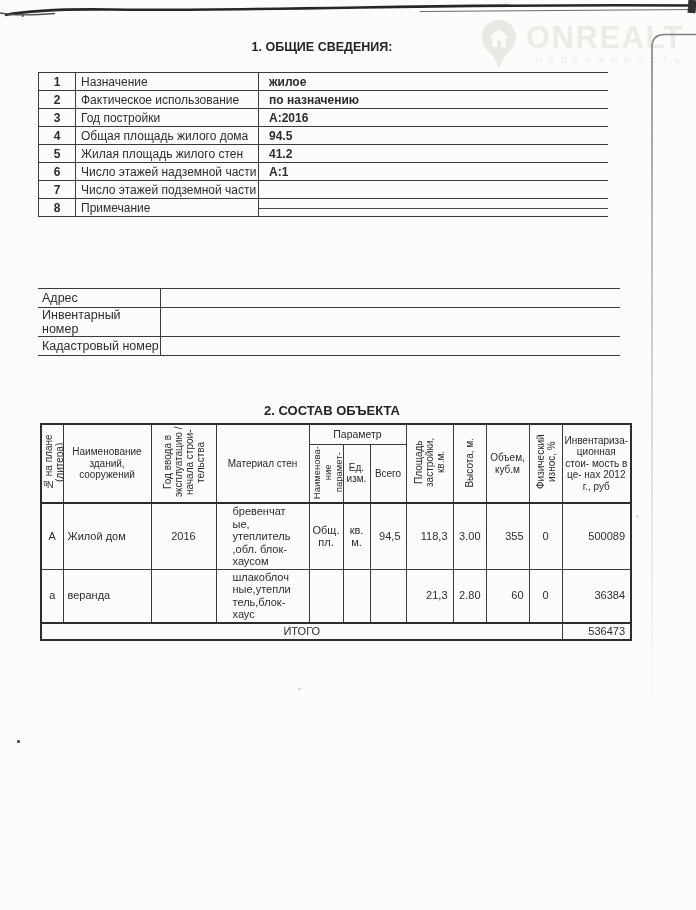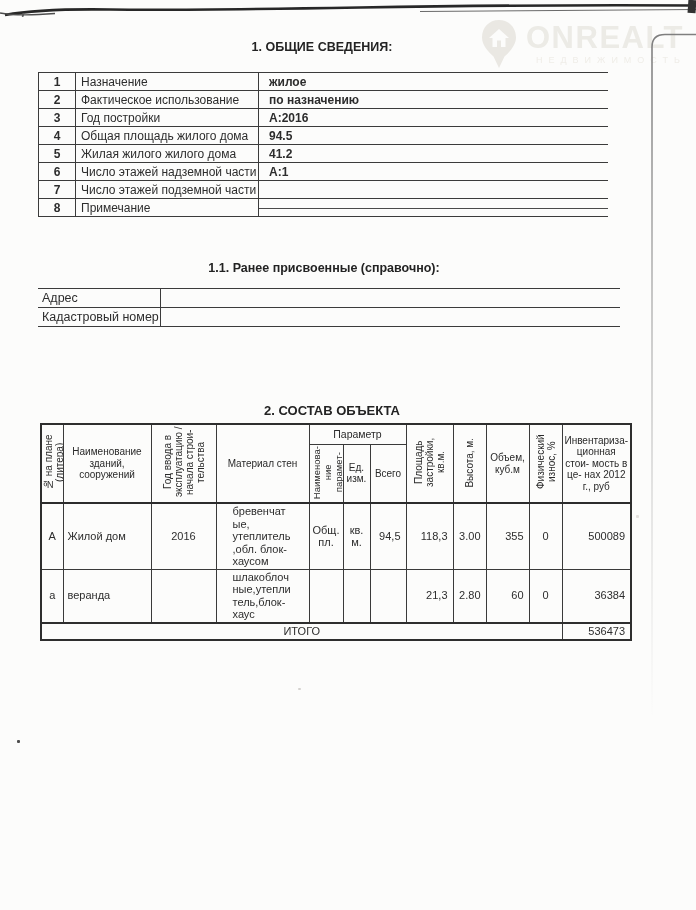--- a/index.html
+++ b/index.html
@@ -108,47 +108,50 @@
         <td class="c-lbl">Год постройки</td>
         <td class="c-val">А:2016</td>
       </tr>
       <tr>
         <td class="c-num">4</td>
         <td class="c-lbl">Общая площадь жилого дома</td>
         <td class="c-val">94.5</td>
       </tr>
       <tr>
         <td class="c-num">5</td>
-        <td class="c-lbl">Жилая жилого жилого дома</td>
+        <td class="c-lbl">Жилая площадь жилого стен</td>
         <td class="c-val">41.2</td>
       </tr>
       <tr>
         <td class="c-num">6</td>
         <td class="c-lbl">Число этажей надземной части</td>
         <td class="c-val">А:1</td>
       </tr>
       <tr>
         <td class="c-num">7</td>
         <td class="c-lbl">Число этажей подземной части</td>
         <td class="c-val"></td>
       </tr>
       <tr>
         <td class="c-num">8</td>
         <td class="c-lbl">Примечание</td>
         <td class="c-val"><span></span><span class="midline"></span></td>
       </tr>
     </tbody>
   </table>
 
-  <div class="sec-title" id="title11">1.1. Ранее присвоенные (справочно):</div>
 
   <table id="t11">
     <tbody>
       <tr>
         <td class="c-lbl">Адрес</td>
+        <td class="c-val"></td>
+      </tr>
+      <tr>
+        <td class="c-lbl">Инвентарный номер</td>
         <td class="c-val"></td>
       </tr>
       <tr>
         <td class="c-lbl">Кадастровый номер</td>
         <td class="c-val"></td>
       </tr>
     </tbody>
   </table>
 
   <div class="sec-title" id="title2">2. СОСТАВ ОБЪЕКТА</div>

